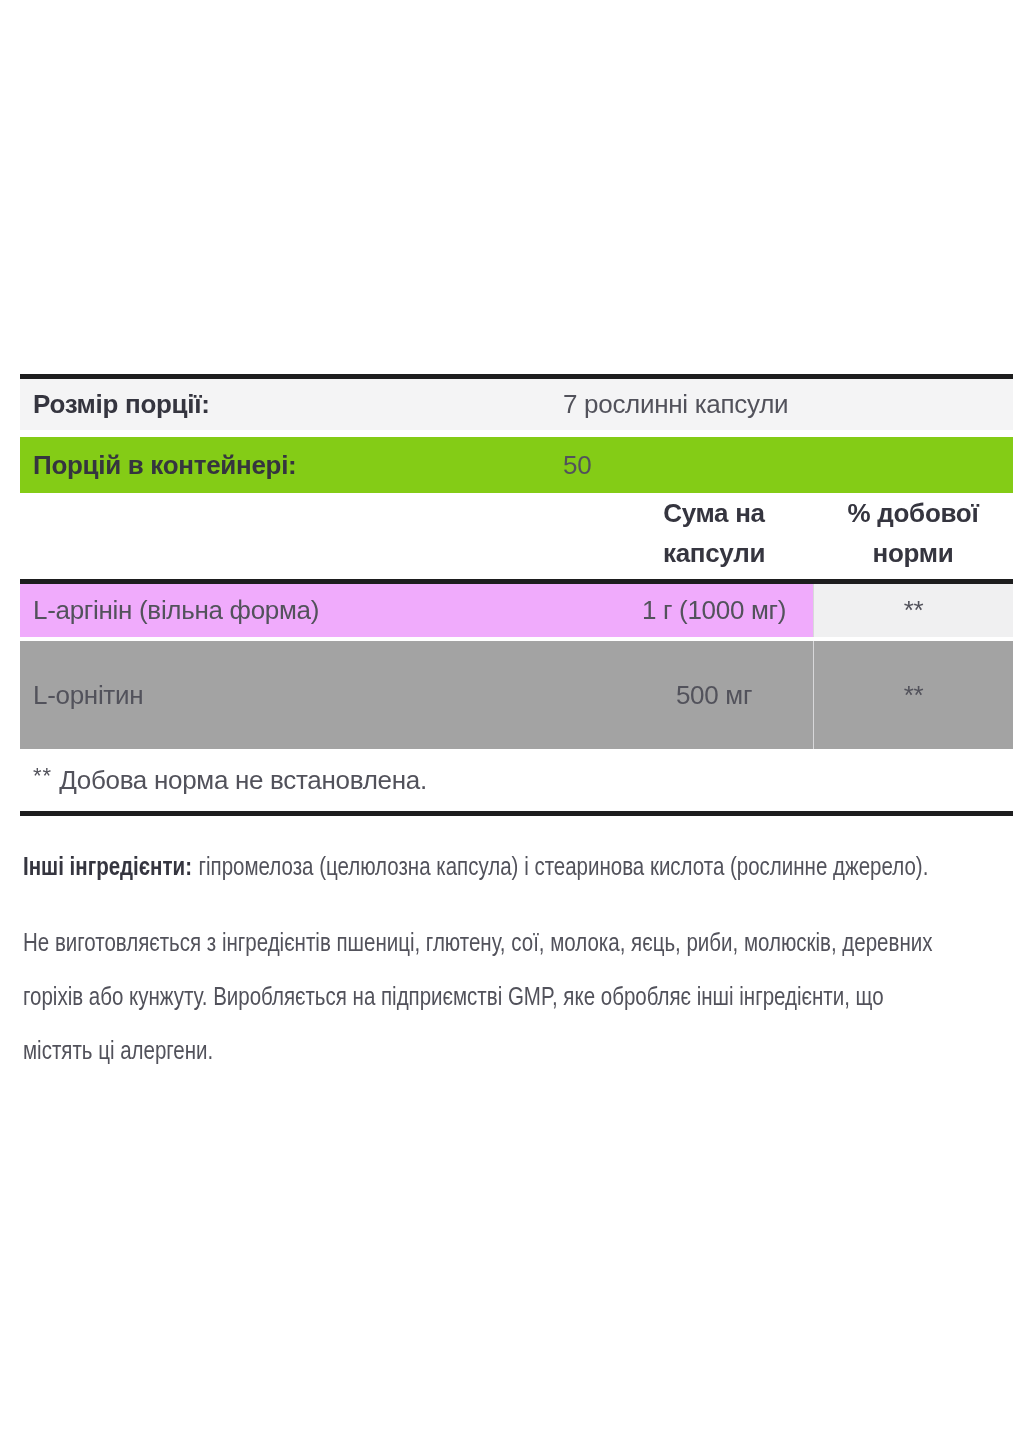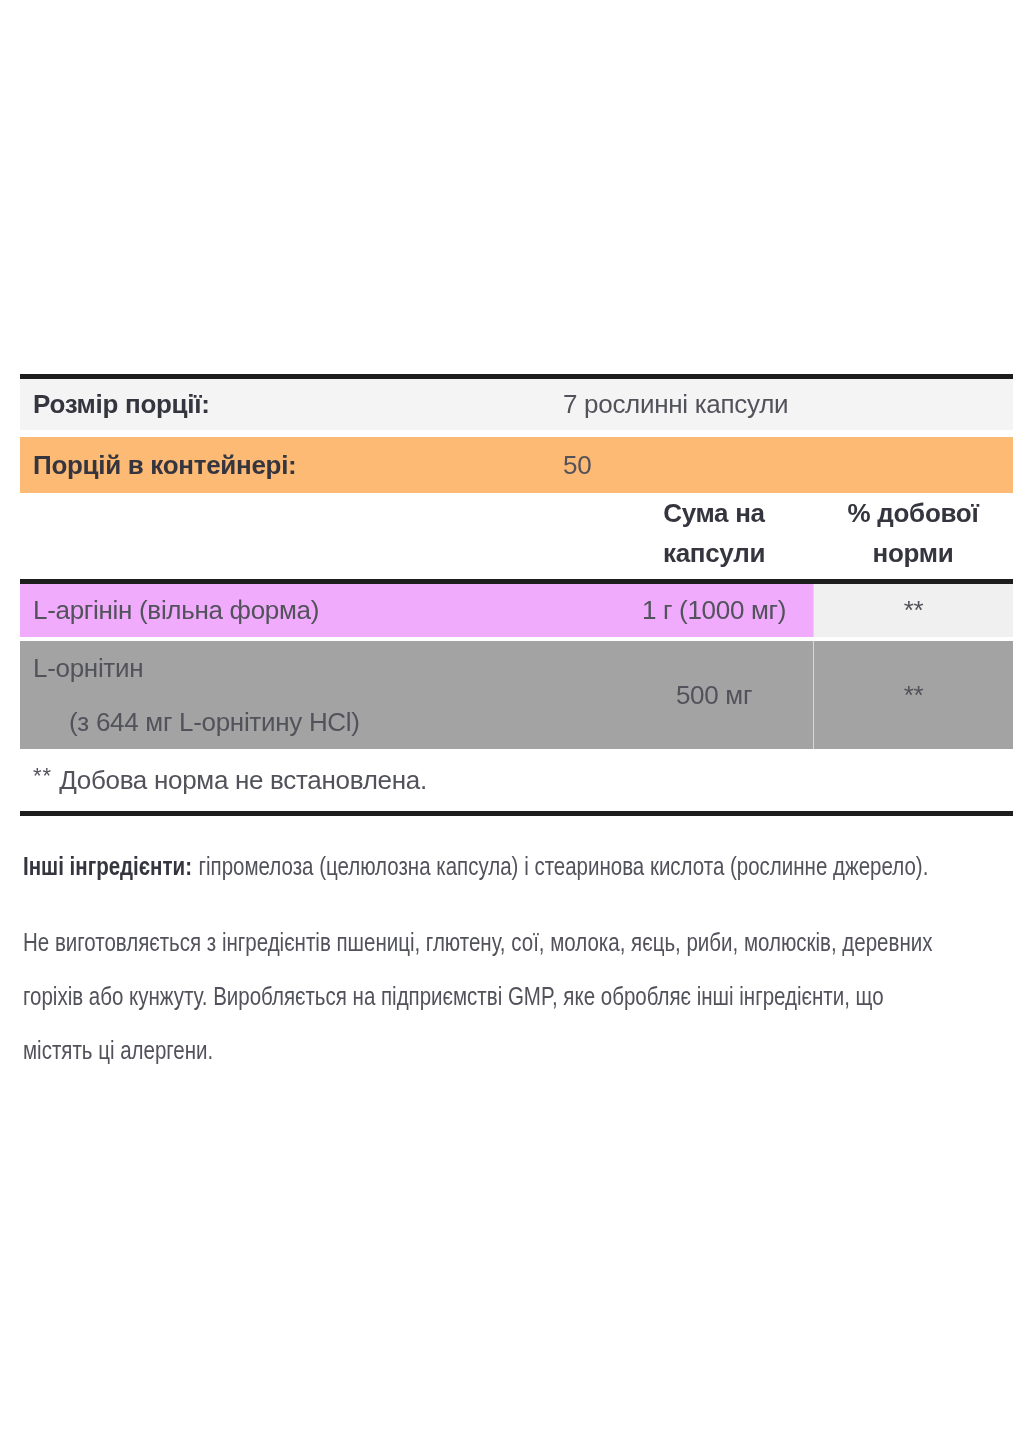--- a/index.html
+++ b/index.html
@@ -14,21 +14,21 @@
     width: 993px;
     margin: 374px 0 0 20px;
     font-size: 26px;
     letter-spacing: -0.3px;
   }
   .bar { height: 5px; background: #1d1d1e; }
 
   
   .serv-row { display: flex; align-items: center; gap: 8px; }
   .serv-row.r1 { height: 51px; background: #f4f4f5; }
-  .serv-row.r2 { height: 56px; background: #fdba74; margin-top: 7px; }
+  .serv-row.r2 { height: 56px; background: #84cc16; margin-top: 7px; }
   .serv-label { width: 535px; padding-left: 13px; font-weight: bold; color: #35353f; }
   .serv-value { color: #52525b; }
 
   
   .col-headers {
     display: flex;
     margin-bottom: 6px;
     font-weight: bold;
     color: #35353f;
     text-align: center;
@@ -112,21 +112,20 @@
 
   <div class="ing-row ra">
     <div class="ing-name">L-аргінін (вільна форма)</div>
     <div class="ing-amt">1 г (1000 мг)</div>
     <div class="ing-dv">**</div>
   </div>
 
   <div class="ing-row rb">
     <div class="ing-name">
       <div>L-орнітин</div>
-      <div class="ing-sub">(з 644 мг L-орнітину HCl)</div>
     </div>
     <div class="ing-amt">500 мг</div>
     <div class="ing-dv">**</div>
   </div>
 
   <div class="footnote">
     <span class="fn-marker">**</span><span>Добова норма не встановлена.</span>
   </div>
 
   <div class="bar"></div>

